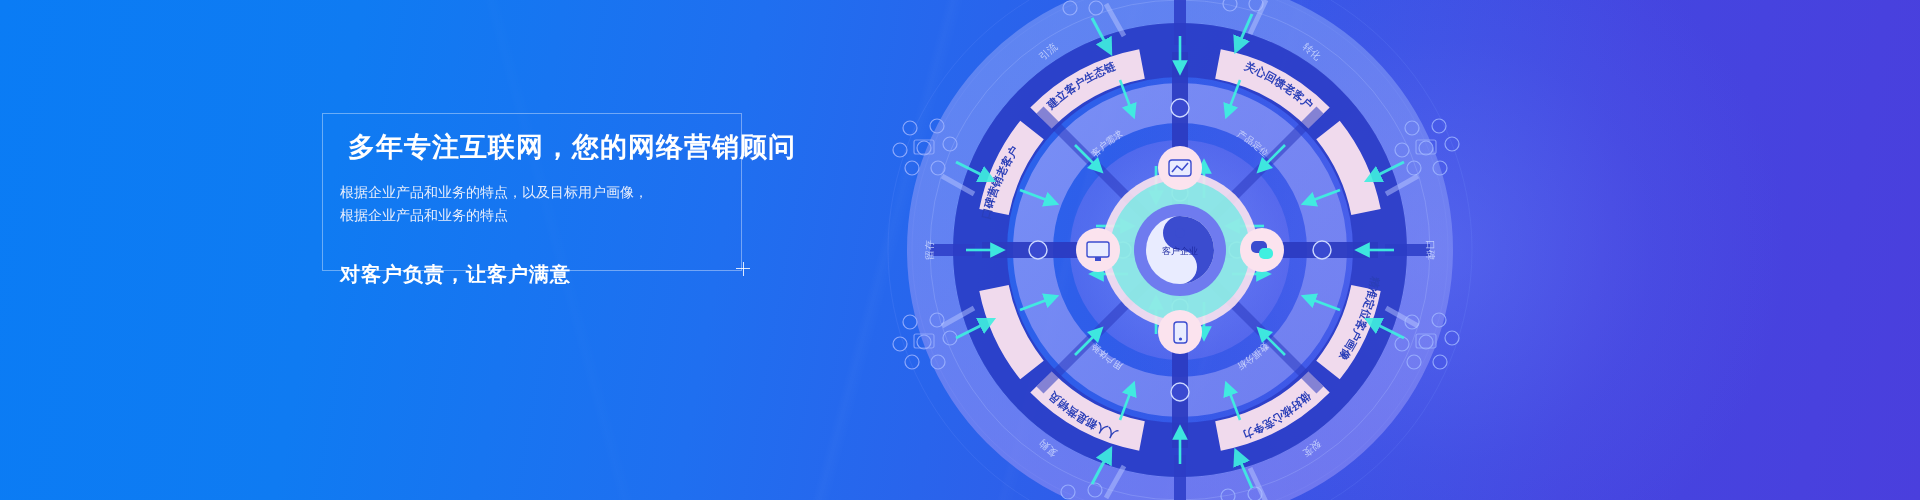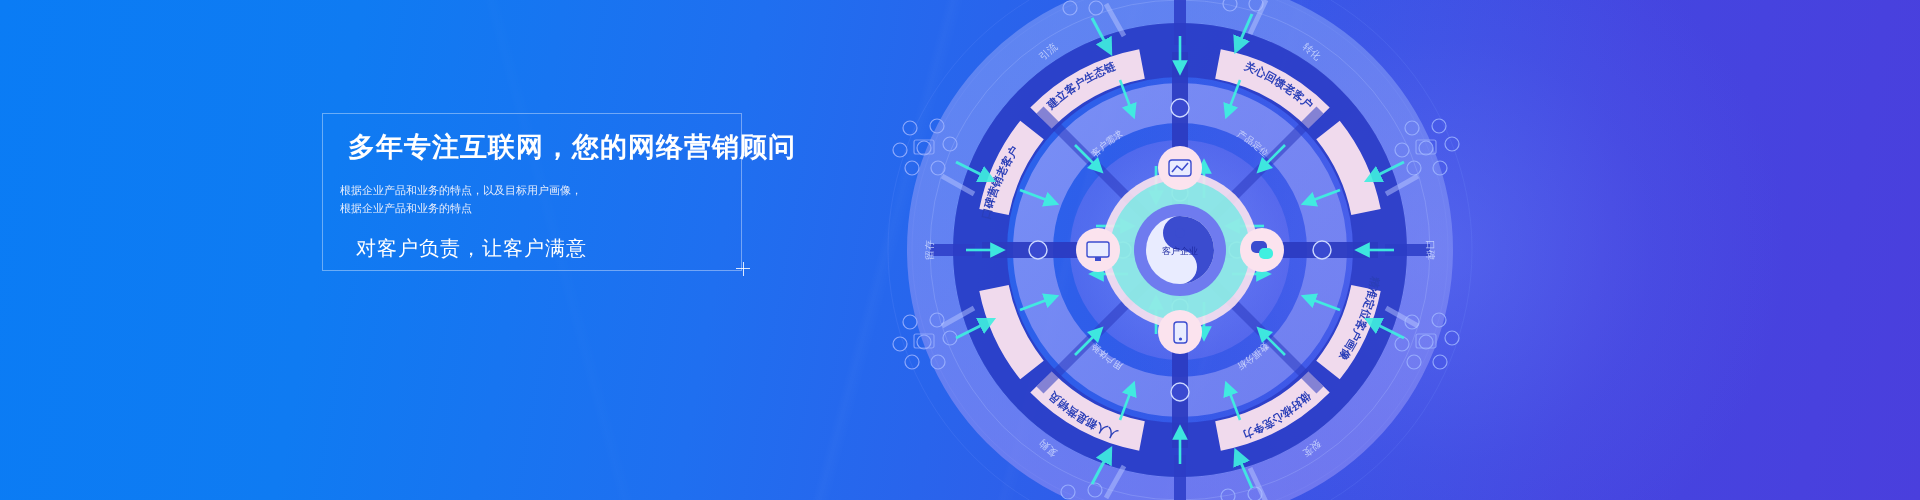--- a/index.html
+++ b/index.html
@@ -33,26 +33,26 @@
   .corner-mark:before,.corner-mark:after{content:"";position:absolute;background:rgba(255,255,255,.85);}
   .corner-mark:before{left:0;top:6px;width:14px;height:1px;}
   .corner-mark:after{left:7px;top:0;width:1px;height:14px;}
 
   .copy{position:absolute;left:340px;top:131px;width:400px;}
   .headline{
     font-size:27px;font-weight:bold;color:#ffffff;letter-spacing:1px;
     line-height:1.25;white-space:nowrap;margin:0 0 16px 8px;
   }
   .sub{
-    font-size:11px;color:#e8eefc;line-height:1.65;margin:0 0 18px 0;font-weight:400;
+    font-size:14px;color:#e8eefc;line-height:1.65;margin:0 0 34px 0;font-weight:400;
   }
   .sub div{white-space:nowrap;}
   .slogan{
-    font-size:20px;font-weight:normal;color:#ffffff;letter-spacing:1px;
-    white-space:nowrap;margin:16px;
+    font-size:20px;font-weight:bold;color:#ffffff;letter-spacing:1px;
+    white-space:nowrap;margin:0;
   }
 
   
   .wheel{position:absolute;left:870px;top:-60px;width:620px;height:620px;}
   .wheel svg{display:block;width:620px;height:620px;}
   .ringlabel{font-family:"Liberation Sans","DejaVu Sans",sans-serif;}
 </style>
 </head>
 <body>
 

